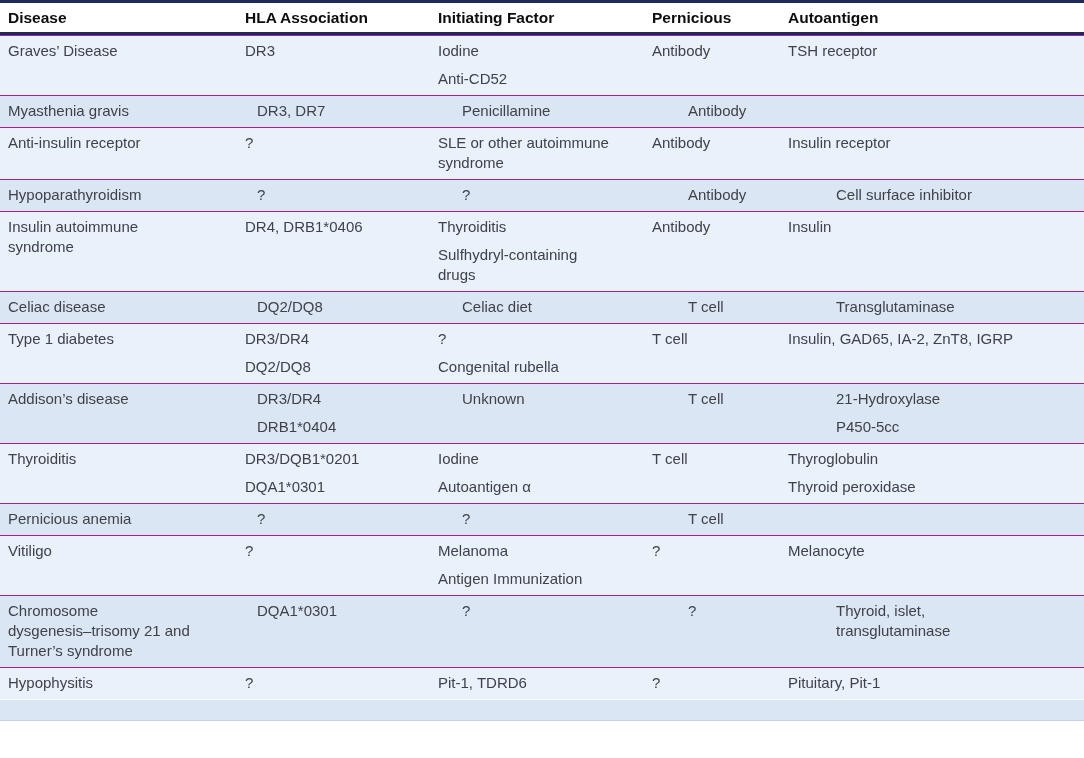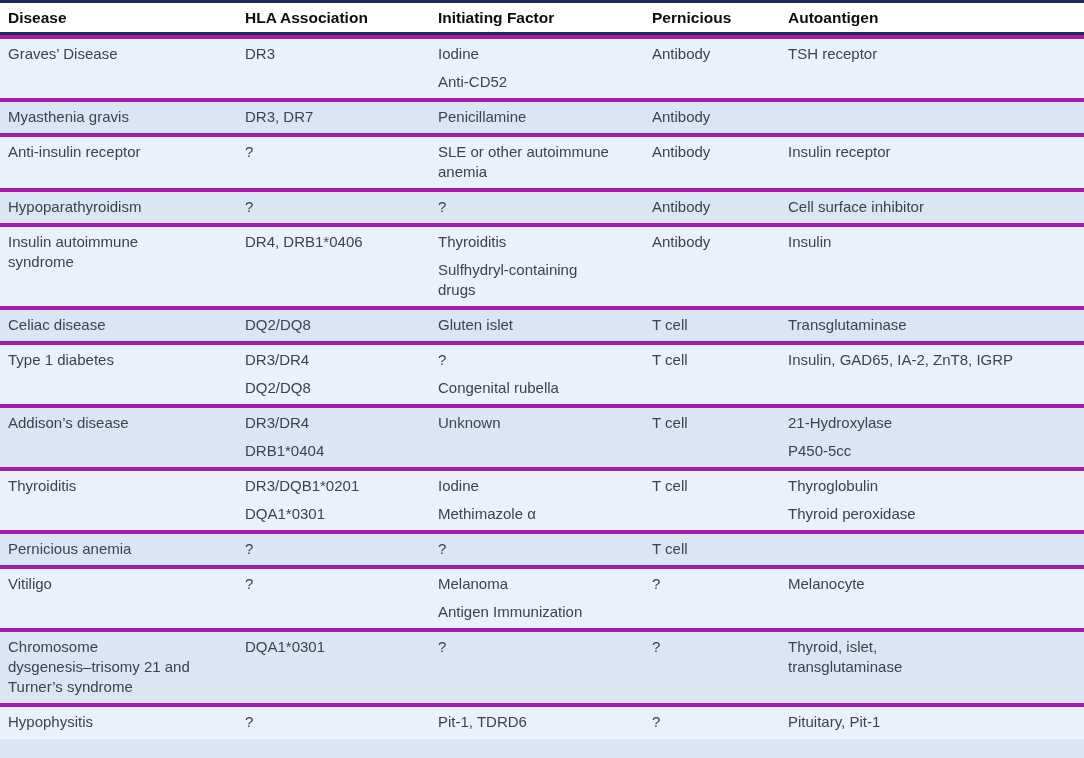--- a/index.html
+++ b/index.html
@@ -35,23 +35,23 @@
     font-size: 15px;
     color: #404248;
     line-height: 20px;
     overflow: hidden;
   }
   .entry {
     white-space: pre-line;
     margin: 0 0 8px 0;
   }
   .entry:last-child { margin-bottom: 0; }
-  #tbody .row { border-top: 4px solid #a21caf; }
+  #tbody .row { border-top: 1px solid #a21caf; }
   .light { background: #e9f1fb; }
-  .dark  { background: #dbe6f5; }
+  .dark  { background: #dbe6f5; gap: 12px; }
   #empty-stripe {
     height: 20px;
     border-top: 1px solid #f6fafe;
     border-bottom: 1px solid #c9d0da;
   }
 </style>
 </head>
 <body>
 
 <div id="page">
@@ -98,21 +98,21 @@
         </div>
         <div class="row light">
           <div class="cell">
             <div class="entry">Anti-insulin receptor</div>
           </div>
           <div class="cell">
             <div class="entry">?</div>
           </div>
           <div class="cell">
             <div class="entry">SLE or other autoimmune
-anemia</div>
+syndrome</div>
           </div>
           <div class="cell">
             <div class="entry">Antibody</div>
           </div>
           <div class="cell">
             <div class="entry">Insulin receptor</div>
           </div>
         </div>
         <div class="row dark">
           <div class="cell">
@@ -152,21 +152,21 @@
           </div>
         </div>
         <div class="row dark">
           <div class="cell">
             <div class="entry">Celiac disease</div>
           </div>
           <div class="cell">
             <div class="entry">DQ2/DQ8</div>
           </div>
           <div class="cell">
-            <div class="entry">Gluten islet</div>
+            <div class="entry">Celiac diet</div>
           </div>
           <div class="cell">
             <div class="entry">T cell</div>
           </div>
           <div class="cell">
             <div class="entry">Transglutaminase</div>
           </div>
         </div>
         <div class="row light">
           <div class="cell">
@@ -209,21 +209,21 @@
         <div class="row light">
           <div class="cell">
             <div class="entry">Thyroiditis</div>
           </div>
           <div class="cell">
             <div class="entry">DR3/DQB1*0201</div>
             <div class="entry">DQA1*0301</div>
           </div>
           <div class="cell">
             <div class="entry">Iodine</div>
-            <div class="entry">Methimazole α</div>
+            <div class="entry">Autoantigen α</div>
           </div>
           <div class="cell">
             <div class="entry">T cell</div>
           </div>
           <div class="cell">
             <div class="entry">Thyroglobulin</div>
             <div class="entry">Thyroid peroxidase</div>
           </div>
         </div>
         <div class="row dark">

